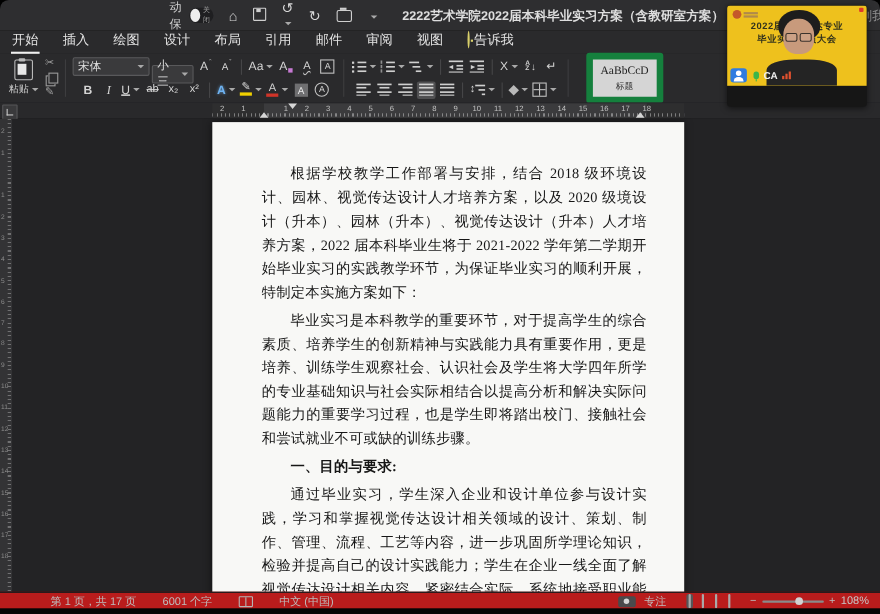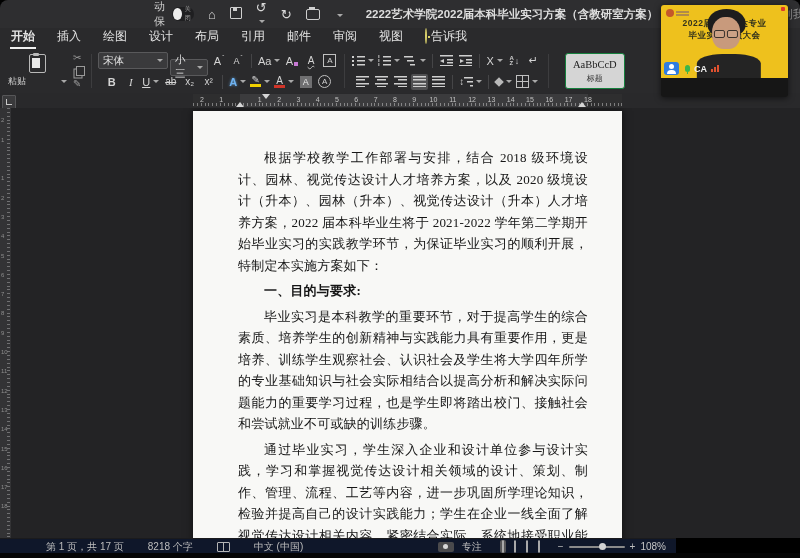--- a/index.html
+++ b/index.html
@@ -30,21 +30,21 @@
   .docicon{width:11px;height:13px;background:#2b7cd3;border-radius:2px;margin-left:16px;
            background-image:linear-gradient(#fff,#fff),linear-gradient(#fff,#fff);
            background-size:7px 1px,7px 1px;background-position:2px 4px,2px 7px;background-repeat:no-repeat;}
   .doc-title{margin-left:7px;font-weight:bold;color:#dedede;white-space:nowrap;}
   .saved{color:#8f8f8f;margin-left:6px;white-space:nowrap;}
 
   
   .tabsrow{left:0;top:28px;width:800px;height:21px;background:#2a2a2c;display:flex;align-items:flex-end;
            border-bottom:1px solid #232325;}
   .tab{color:#e3e3e3;font-size:12px;padding:2px 11px 4px 11px;position:relative;}
-  .tab.active{font-weight:bold;}
+  .tab.active{font-weight:normal;}
   .tab.active:after{content:"";position:absolute;left:10px;right:10px;bottom:0;height:2px;background:#f0f0f0;}
   .bulb{width:7px;height:7px;border:1.2px solid #d8cf6a;border-radius:50%;margin-right:4px;position:relative;top:0px;}
   .bulb:after{content:"";position:absolute;left:1.5px;top:7px;width:2px;height:2px;background:#d8cf6a;}
 
   
   .ribbon{left:0;top:49px;width:800px;height:44px;background:#2a2a2c;display:flex;align-items:center;
           border-bottom:1px solid #1e1e20;color:#cfcfcf;}
   .vdiv{width:1px;height:34px;background:#3d3d3f;margin:0 6px;flex:0 0 auto;}
   .grp{display:flex;align-items:center;height:44px;flex:0 0 auto;}
   .paste-btn{display:flex;flex-direction:column;align-items:center;margin-left:8px;font-size:9px;color:#cfcfcf;}
@@ -98,21 +98,21 @@
   .al-c{background-size:13px 1.5px,9px 1.5px,13px 1.5px,9px 1.5px;background-position:0 0,2px 3.3px,0 6.6px,2px 10px;}
   .al-r{background-size:13px 1.5px,9px 1.5px,13px 1.5px,9px 1.5px;background-position:0 0,4px 3.3px,0 6.6px,4px 10px;}
   .al-j{background-size:13px 1.5px,13px 1.5px,13px 1.5px,13px 1.5px;background-position:0 0,0 3.3px,0 6.6px,0 10px;}
   .sortw{display:inline-flex;flex-direction:column;font-size:6px;line-height:5px;color:#cfcfcf;font-weight:bold;}
   .diamond{width:8px;height:8px;background:#b9b9b9;transform:rotate(45deg) scale(.85);}
   .gridic{width:11px;height:11px;border:1px solid #c0c0c0;
           background-image:linear-gradient(#c0c0c0,#c0c0c0),linear-gradient(#c0c0c0,#c0c0c0);
           background-size:11px 1px,1px 11px;background-position:0 5px,5px 0;background-repeat:no-repeat;}
   
   .stylecards{display:flex;gap:6px;margin-left:10px;}
-  .card{width:58px;height:34px;border-radius:3px;display:flex;flex-direction:column;align-items:center;justify-content:center;border:1px solid #15803d;}
+  .card{width:58px;height:34px;border-radius:3px;display:flex;flex-direction:column;align-items:center;justify-content:center;border:6px solid #15803d;}
   .card.c0{background:#d5d5d5;color:#222;}
   .card.c1{background:#ffffff;color:#111;}
   .card .samp{font-size:10.5px;line-height:12px;font-family:"Liberation Serif",serif;}
   .card.c1 .samp{font-weight:bold;font-size:11.5px;}
   .card .lbl{font-size:8px;margin-top:2px;color:#333;}
 
   
   .rulerrow{left:0;top:93px;width:800px;height:15px;background:#29292b;}
   .tabsel{position:absolute;left:2px;top:1.5px;width:12px;height:12px;background:#3a3a3c;border:1px solid #565658;border-radius:1px;}
   .tabsel:after{content:"";position:absolute;left:3px;top:3px;width:5px;height:5px;border-left:1.5px solid #c9c9c9;border-bottom:1.5px solid #c9c9c9;}
@@ -133,21 +133,21 @@
   .vnums span{position:absolute;left:1px;transform:translateY(-50%);font-size:6px;color:#8d8d8d;}
   .page{position:absolute;left:193px;top:3px;width:429px;height:1000px;background:#f8f8f6;
         box-shadow:0 0 8px rgba(0,0,0,.55);color:#161616;
         font-family:"Liberation Serif","DejaVu Serif",serif;
         padding:36px 34px 0 45px;box-sizing:border-box;}
   .doc-h1{text-align:center;font-size:16.5px;font-weight:bold;line-height:24px;margin:0 0 32px 0;letter-spacing:.5px;}
   .body-p{font-size:13px;line-height:21.5px;text-align:justify;text-indent:2em;margin:0 0 4px 0;letter-spacing:.2px;}
   .body-p.bold{font-weight:bold;}
 
   
-  .statusbar{left:0;top:538px;width:676px;height:15px;background:#0f172a;border-top:1px solid #1b1b1d;
+  .statusbar{left:0;top:538px;width:800px;height:15px;background:#b91c1c;border-top:1px solid #1b1b1d;
              display:flex;align-items:center;font-size:10px;color:#bdbdbd;}
   .sb-left{display:flex;align-items:center;gap:24px;margin-left:46px;}
   .book{width:11px;height:8px;border:1px solid #b5b5b5;border-radius:1px;position:relative;}
   .book:after{content:"";position:absolute;left:5px;top:0;bottom:0;width:1px;background:#b5b5b5;}
   .sb-right{display:flex;align-items:center;margin-left:auto;margin-right:10px;gap:8px;}
   .focus-ic{width:16px;height:10px;background:#4a4a4c;border-radius:2px;position:relative;}
   .focus-ic:after{content:"";position:absolute;left:5px;top:2px;width:5px;height:5px;border-radius:50%;background:#d8d8d8;}
   .vwrap{display:flex;align-items:center;gap:6px;margin-left:10px;}
   .vw{width:14px;height:11px;border:1px solid #a9a9a9;border-radius:1px;background-repeat:no-repeat;
       background-image:linear-gradient(#a9a9a9,#a9a9a9),linear-gradient(#a9a9a9,#a9a9a9);
@@ -225,21 +225,21 @@
     <div class="tab"><span>审阅</span></div>
     <div class="tab"><span>视图</span></div>
     <div class="tab"><span class="bulb"></span><span>告诉我</span></div>
   </div>
 
 <div class="abs ribbon">
 
   <div class="grp">
     <div class="paste-btn">
       <span class="clip"></span>
-      <span style="margin-top:2px;display:flex;align-items:center;gap:32px;">
+      <span style="margin-top:2px;display:flex;align-items:center;">
         <span>粘贴</span>
           <i class="caret"></i>
       </span>
     </div>
     <div class="clip-col">
       <span class="sm-ic">✂</span>
       <span class="copy-ic"></span>
       <span class="sm-ic">✎</span>
     </div>
   </div>
@@ -453,30 +453,30 @@
         <span style="top: 301.9px;">13</span>
         <span style="top: 321.2px;">14</span>
         <span style="top: 340.5px;">15</span>
         <span style="top: 359.8px;">16</span>
         <span style="top: 379.1px;">17</span>
         <span style="top: 398.4px;">18</span>
       </div>
   </div>
   <div class="page">
     <p class="body-p">根据学校教学工作部署与安排，结合 2018 级环境设计、园林、视觉传达设计人才培养方案，以及 2020 级境设计（升本）、园林（升本）、视觉传达设计（升本）人才培养方案，2022 届本科毕业生将于 2021-2022 学年第二学期开始毕业实习的实践教学环节，为保证毕业实习的顺利开展，特制定本实施方案如下：</p>
+    <p class="body-p">毕业实习是本科教学的重要环节，对于提高学生的综合素质、培养学生的创新精神与实践能力具有重要作用，更是培养、训练学生观察社会、认识社会及学生将大学四年所学的专业基础知识与社会实际相结合以提高分析和解决实际问题能力的重要学习过程，也是学生即将踏出校门、接触社会和尝试就业不可或缺的训练步骤。</p>
     <p class="body-p bold">一、目的与要求:</p>
-    <p class="body-p">毕业实习是本科教学的重要环节，对于提高学生的综合素质、培养学生的创新精神与实践能力具有重要作用，更是培养、训练学生观察社会、认识社会及学生将大学四年所学的专业基础知识与社会实际相结合以提高分析和解决实际问题能力的重要学习过程，也是学生即将踏出校门、接触社会和尝试就业不可或缺的训练步骤。</p>
     <p class="body-p">通过毕业实习，学生深入企业和设计单位参与设计实践，学习和掌握视觉传达设计相关领域的设计、策划、制作、管理、流程、工艺等内容，进一步巩固所学理论知识，检验并提高自己的设计实践能力；学生在企业一线全面了解视觉传达设计相关内容，紧密结合实际，系统地接受职业能力训练，同时培养学生能够适应生活和独立工作的能力，为毕业</p>
   </div>
 </div>
 
 <div class="abs statusbar">
   <div class="sb-left">
     <span>第 1 页，共 17 页</span>
-    <span>8218 个字</span>
+    <span>6001 个字</span>
     <span class="book"></span>
     <span>中文 (中国)</span>
   </div>
   <div class="sb-right">
     <span class="focus-ic"></span>
     <span>专注</span>
     <span class="vwrap">
       <span class="vw-w sel"><span class="vw"></span></span>
       <span class="vw-w"><span class="vw"></span></span>
       <span class="vw-w"><span class="vw"></span></span>

